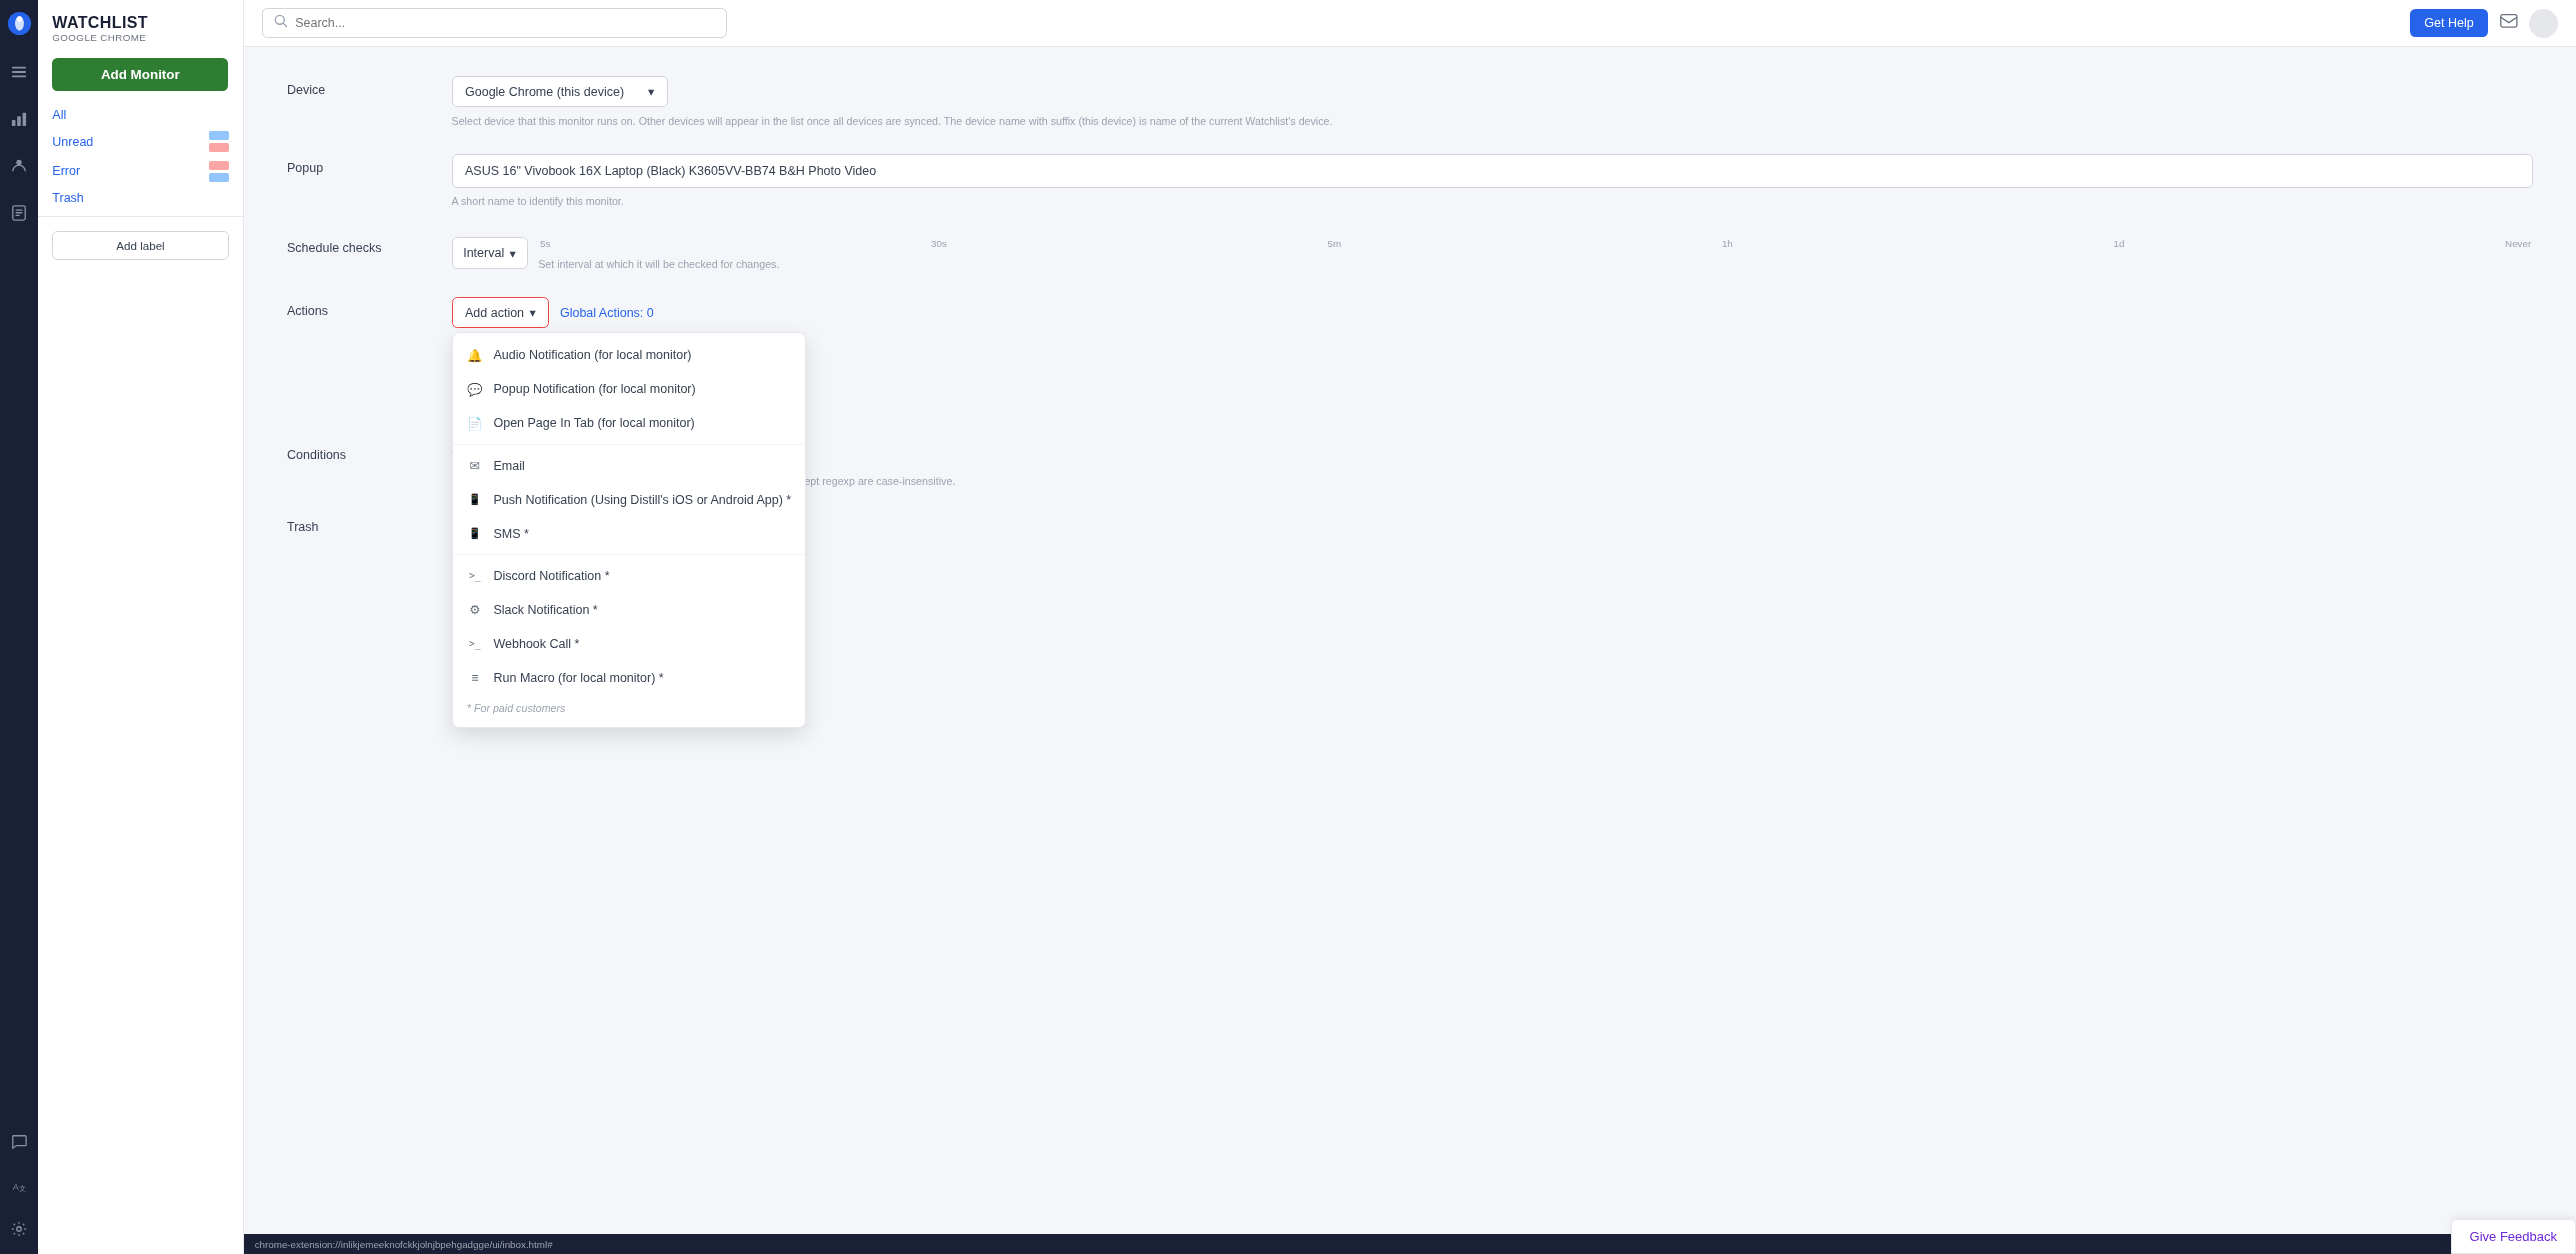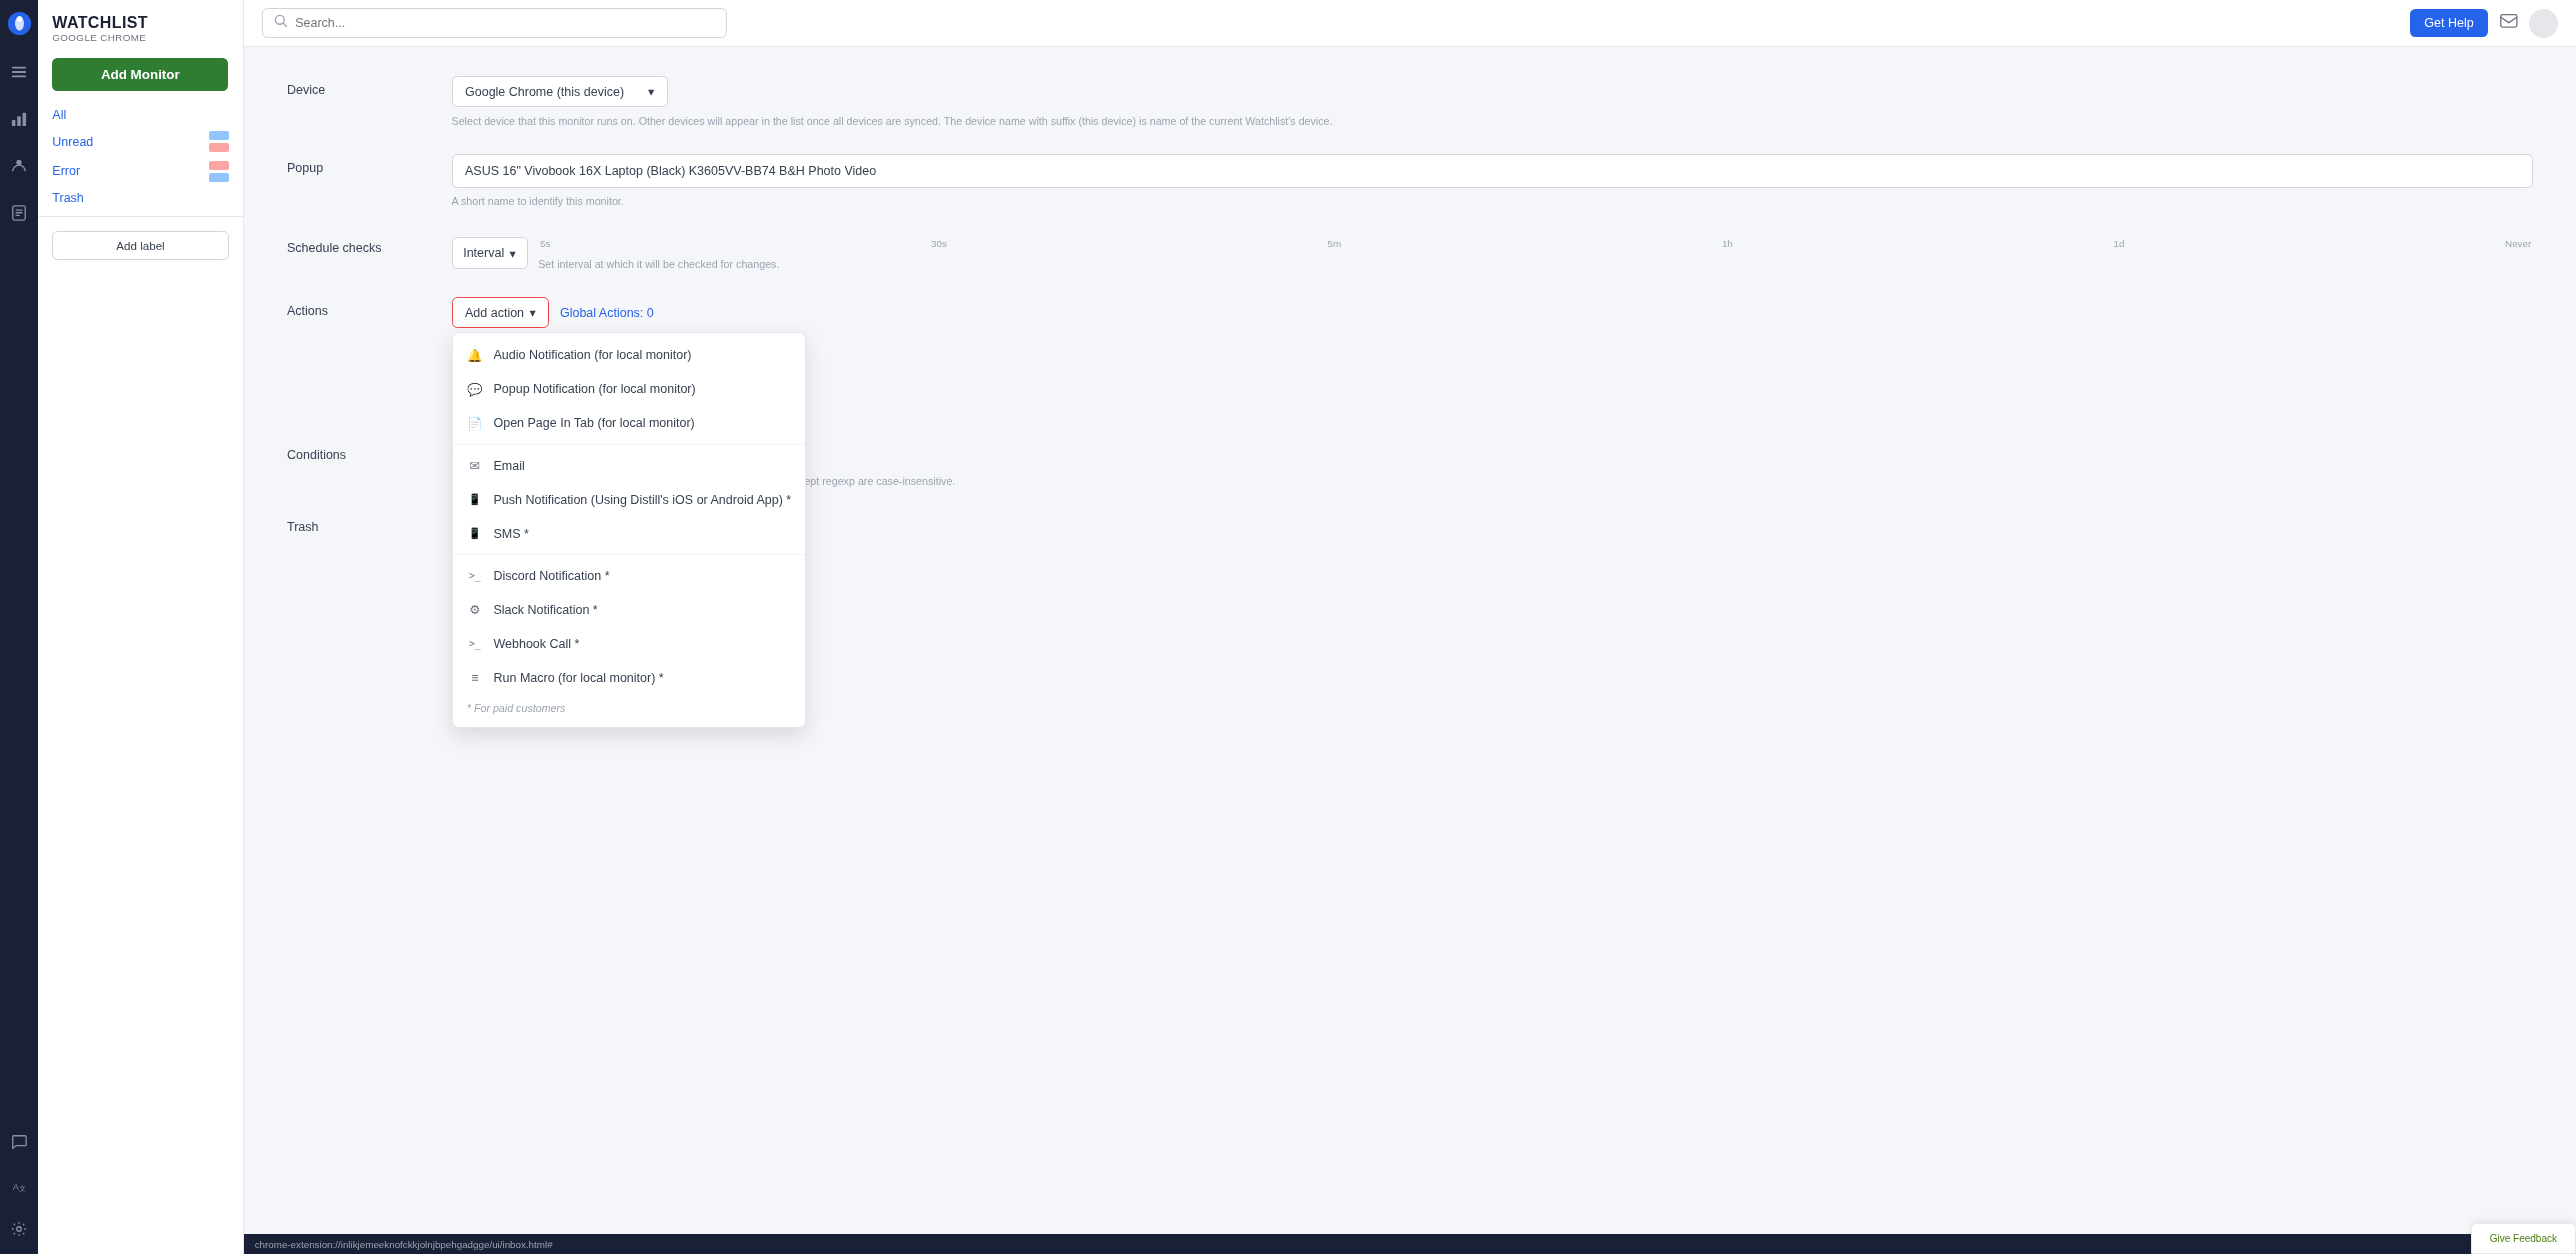--- a/index.html
+++ b/index.html
@@ -401,23 +401,23 @@
 
     
     .give-feedback-btn {
       position: fixed;
       bottom: 0;
       right: 0;
       background: #fff;
       border: 0.9px solid #e5e7eb;
       border-radius: 5.4px 5.4px 0 0;
       padding: 9px 18px;
-      font-size: 10px;
+      font-size: 13px;
       font-weight: 500;
-      color: #4d7c0f;
+      color: #6d28d9;
       cursor: pointer;
       box-shadow: 0 -1.8px 7.2px rgba(0,0,0,0.08);
     }
 
     .color-blocks {
       display: flex;
       flex-direction: column;
       gap: 2.7px;
     }
     .color-block-blue {

